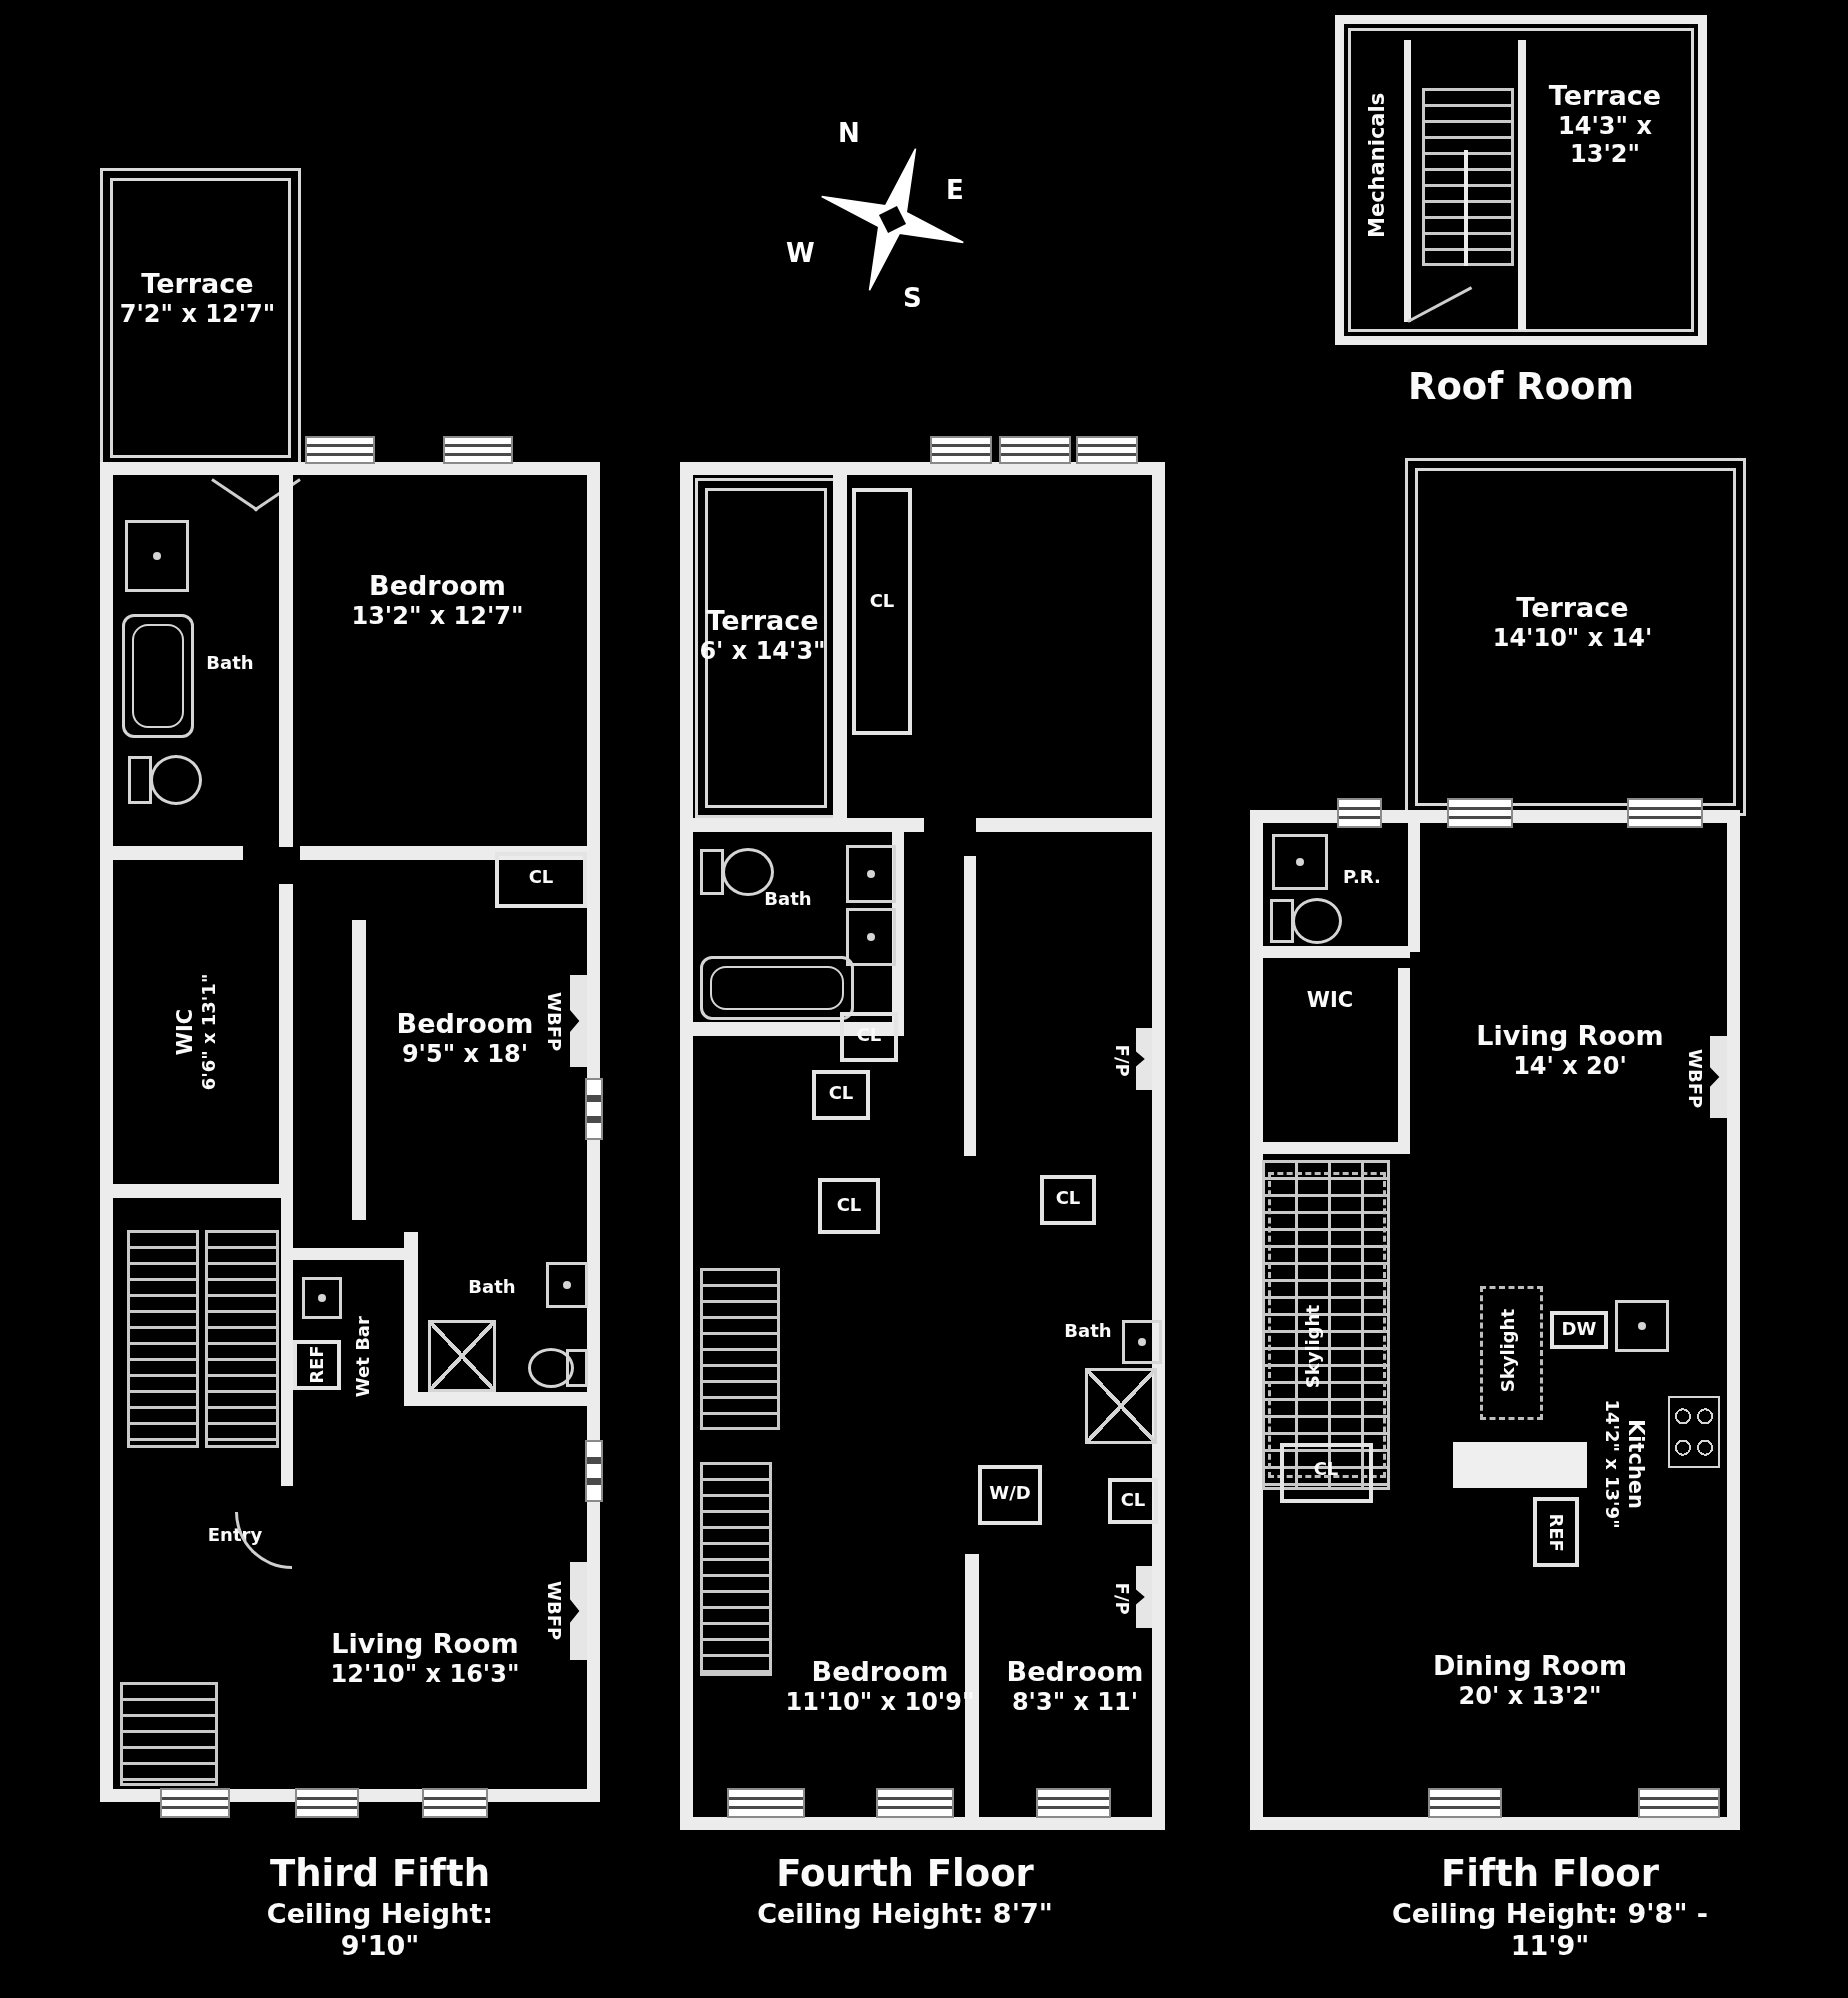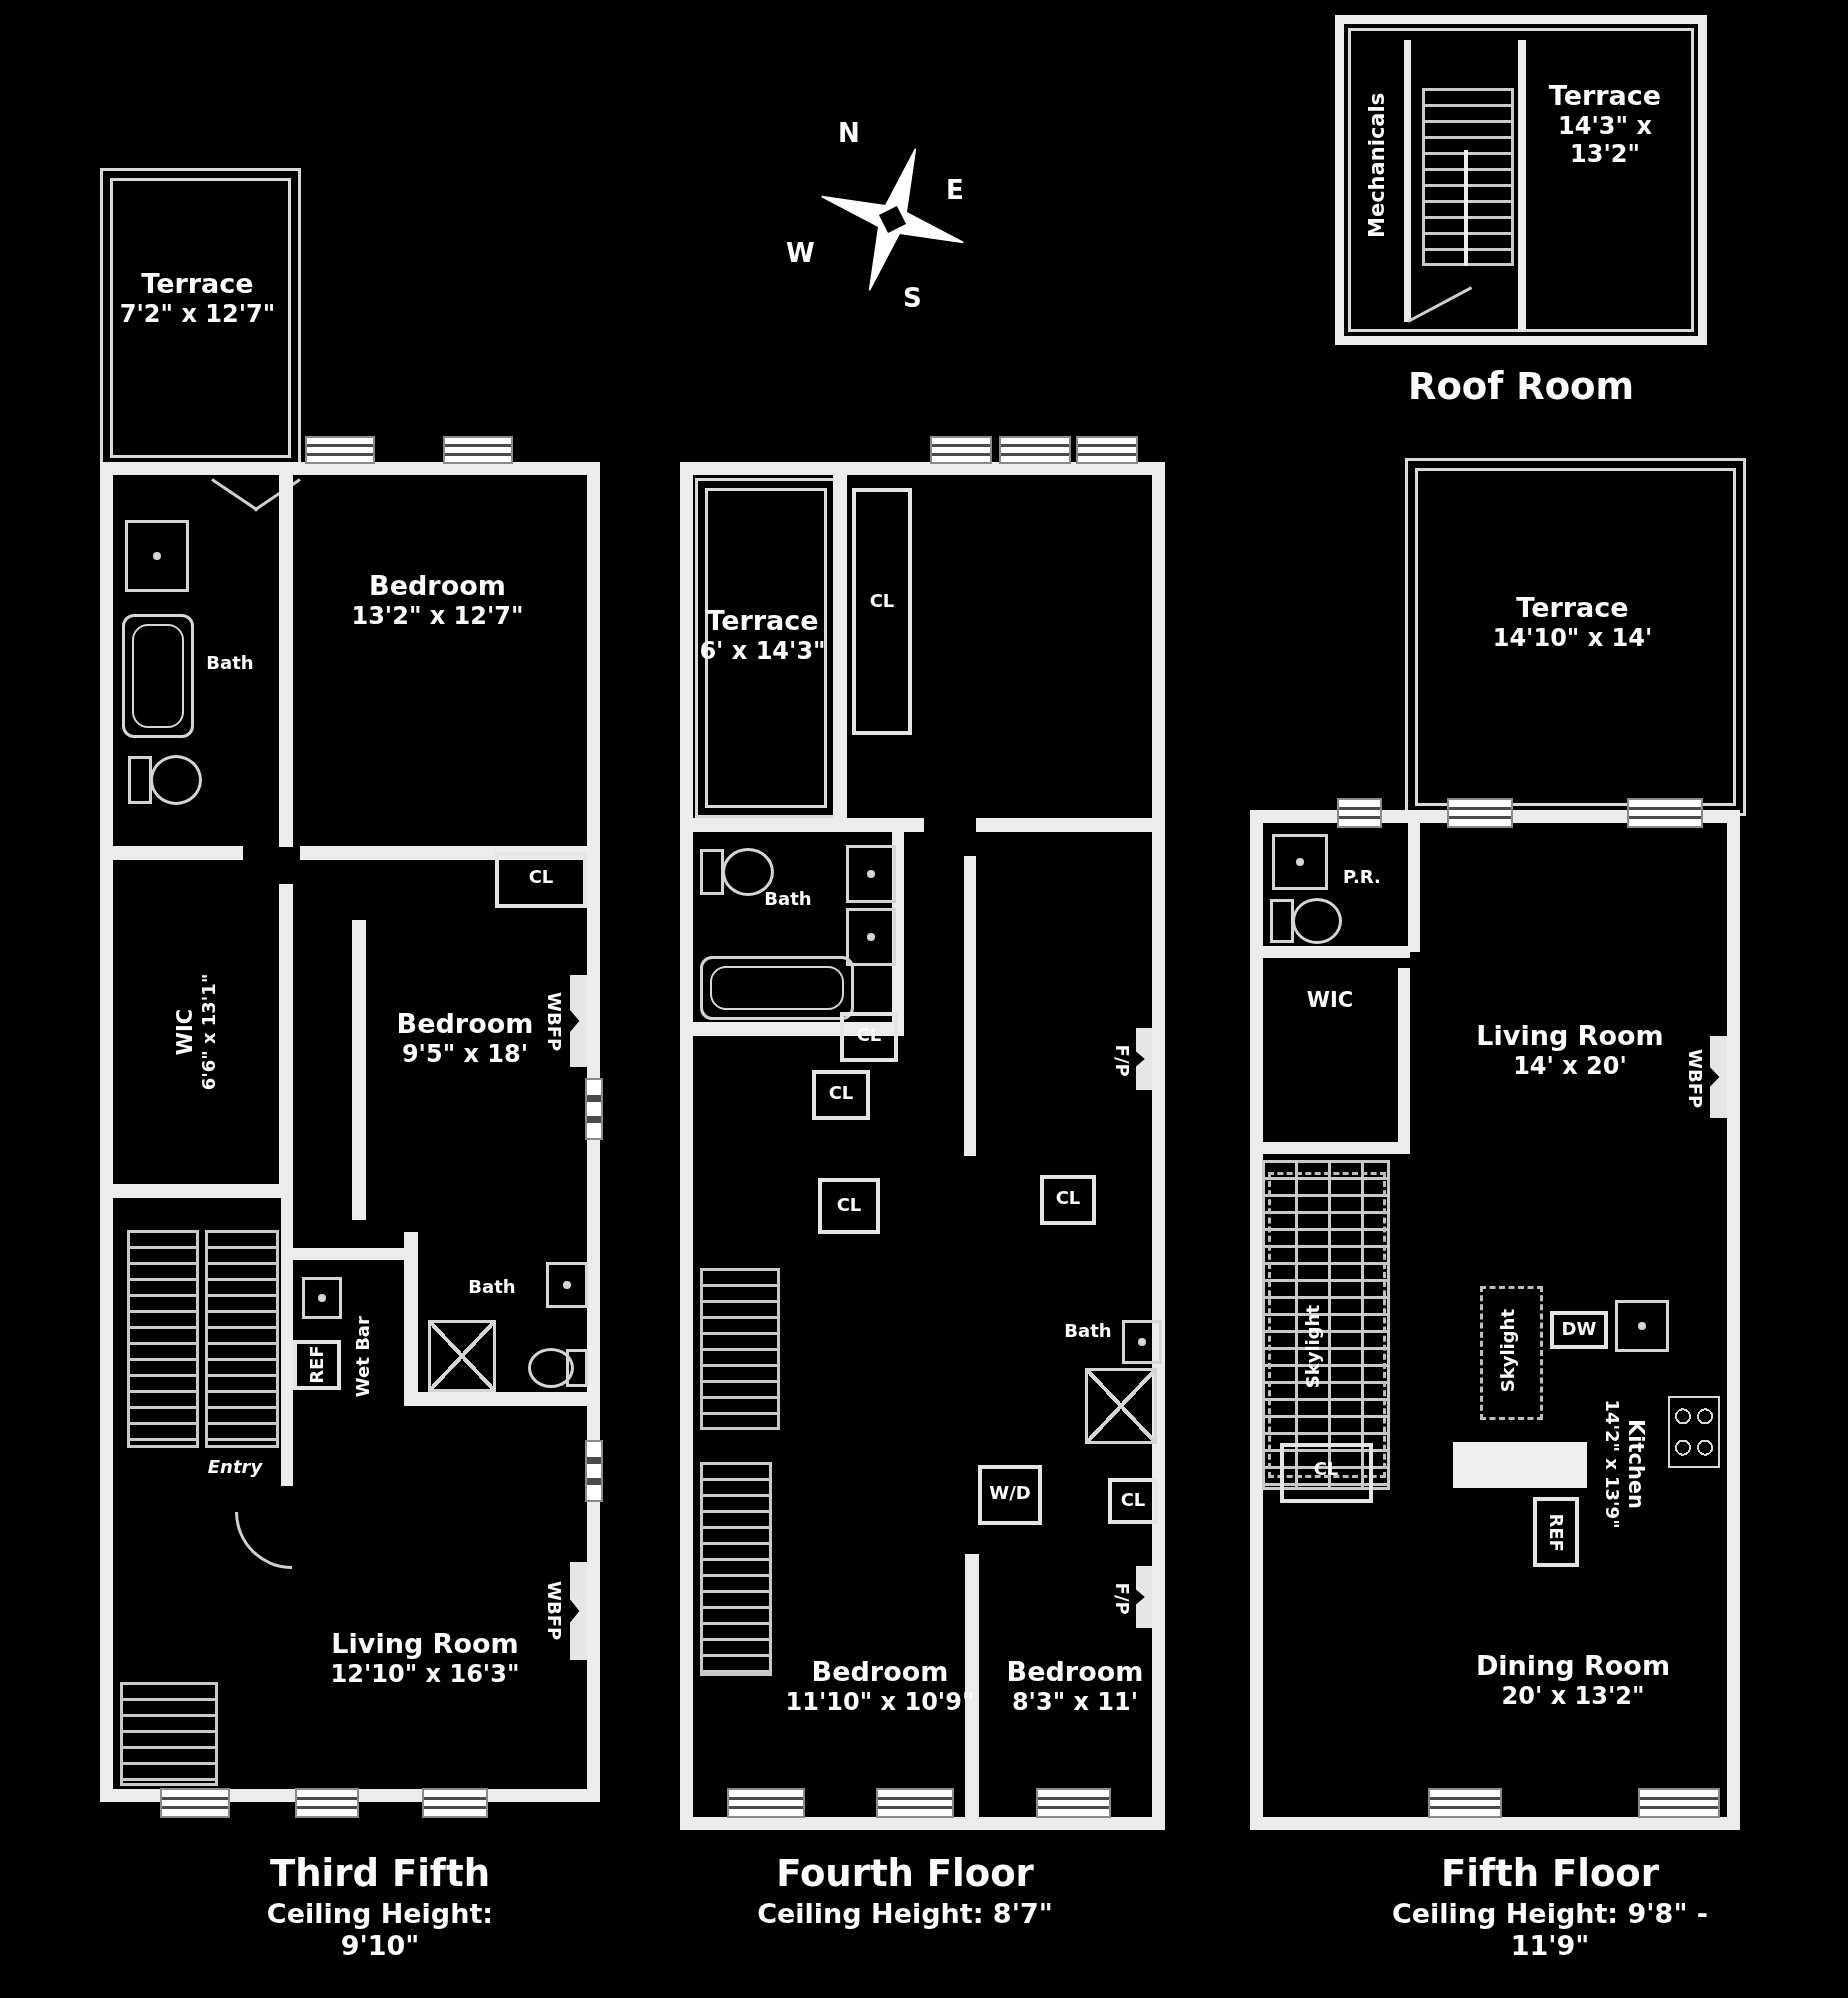--- a/index.html
+++ b/index.html
@@ -134,21 +134,21 @@
   <div class="rl vneg xs" style="left:308px;top:1346px;width:110px;">Wet Bar</div>
   <div class="box" style="left:293px;top:1340px;width:48px;height:50px;"></div>
   <div class="rl vneg xs" style="left:287px;top:1354px;width:60px;">REF</div>
 
   <div class="rl xs" style="left:462px;top:1276px;width:60px;">Bath</div>
   <div class="shower" style="left:428px;top:1320px;width:68px;height:72px;"></div>
   <div class="bowl" style="left:528px;top:1348px;width:40px;height:34px;"></div>
   <div class="tank" style="left:566px;top:1349px;width:16px;height:32px;"></div>
   <div class="sink" style="left:546px;top:1262px;width:36px;height:40px;"></div>
 
-  <div class="rl xs" style="left:200px;top:1456px;width:70px;font-style:italic;">Entry</div>
+  <div class="rl xs" style="left:200px;top:1524px;width:70px;">Entry</div>
   <div class="arc" style="left:235px;top:1512px;width:54px;height:54px;"></div>
 
   <div class="stairs" style="left:120px;top:1682px;width:98px;height:104px;"></div>
 
   <div class="rl" style="left:305px;top:1628px;width:240px;">
     <div class="nm">Living Room</div>
     <div class="dm">12'10" x 16'3"</div>
   </div>
   <div class="fpL" style="left:570px;top:1562px;width:17px;height:98px;"></div>
   <div class="rl vpos xs" style="left:514px;top:1600px;width:80px;">WBFP</div>
@@ -278,21 +278,21 @@
     <div class="sm">Kitchen</div>
     <div class="xs">14'2" x 13'9"</div>
   </div>
   <div class="burners" style="left:1668px;top:1396px;width:48px;height:68px;"></div>
   <div class="counter" style="left:1453px;top:1442px;width:134px;height:46px;"></div>
   <div class="box" style="left:1533px;top:1497px;width:46px;height:70px;"></div>
   <div class="rl vpos xs" style="left:1526px;top:1522px;width:60px;">REF</div>
   <div class="box" style="left:1280px;top:1443px;width:93px;height:60px;"></div>
   <div class="rl xs" style="left:1300px;top:1458px;width:52px;">CL</div>
 
-  <div class="rl" style="left:1425px;top:1650px;width:210px;margin-left:43px;">
+  <div class="rl" style="left:1425px;top:1650px;width:210px;">
     <div class="nm">Dining Room</div>
     <div class="dm">20' x 13'2"</div>
   </div>
 
   <div class="window" style="left:1428px;top:1788px;width:74px;height:30px;"></div>
   <div class="window" style="left:1638px;top:1788px;width:82px;height:30px;"></div>
 
   <div class="rl title" style="left:1400px;top:1852px;width:300px;">Fifth Floor</div>
   <div class="rl ceil" style="left:1375px;top:1898px;width:350px;">Ceiling Height: 9'8" - 11'9"</div>
 

